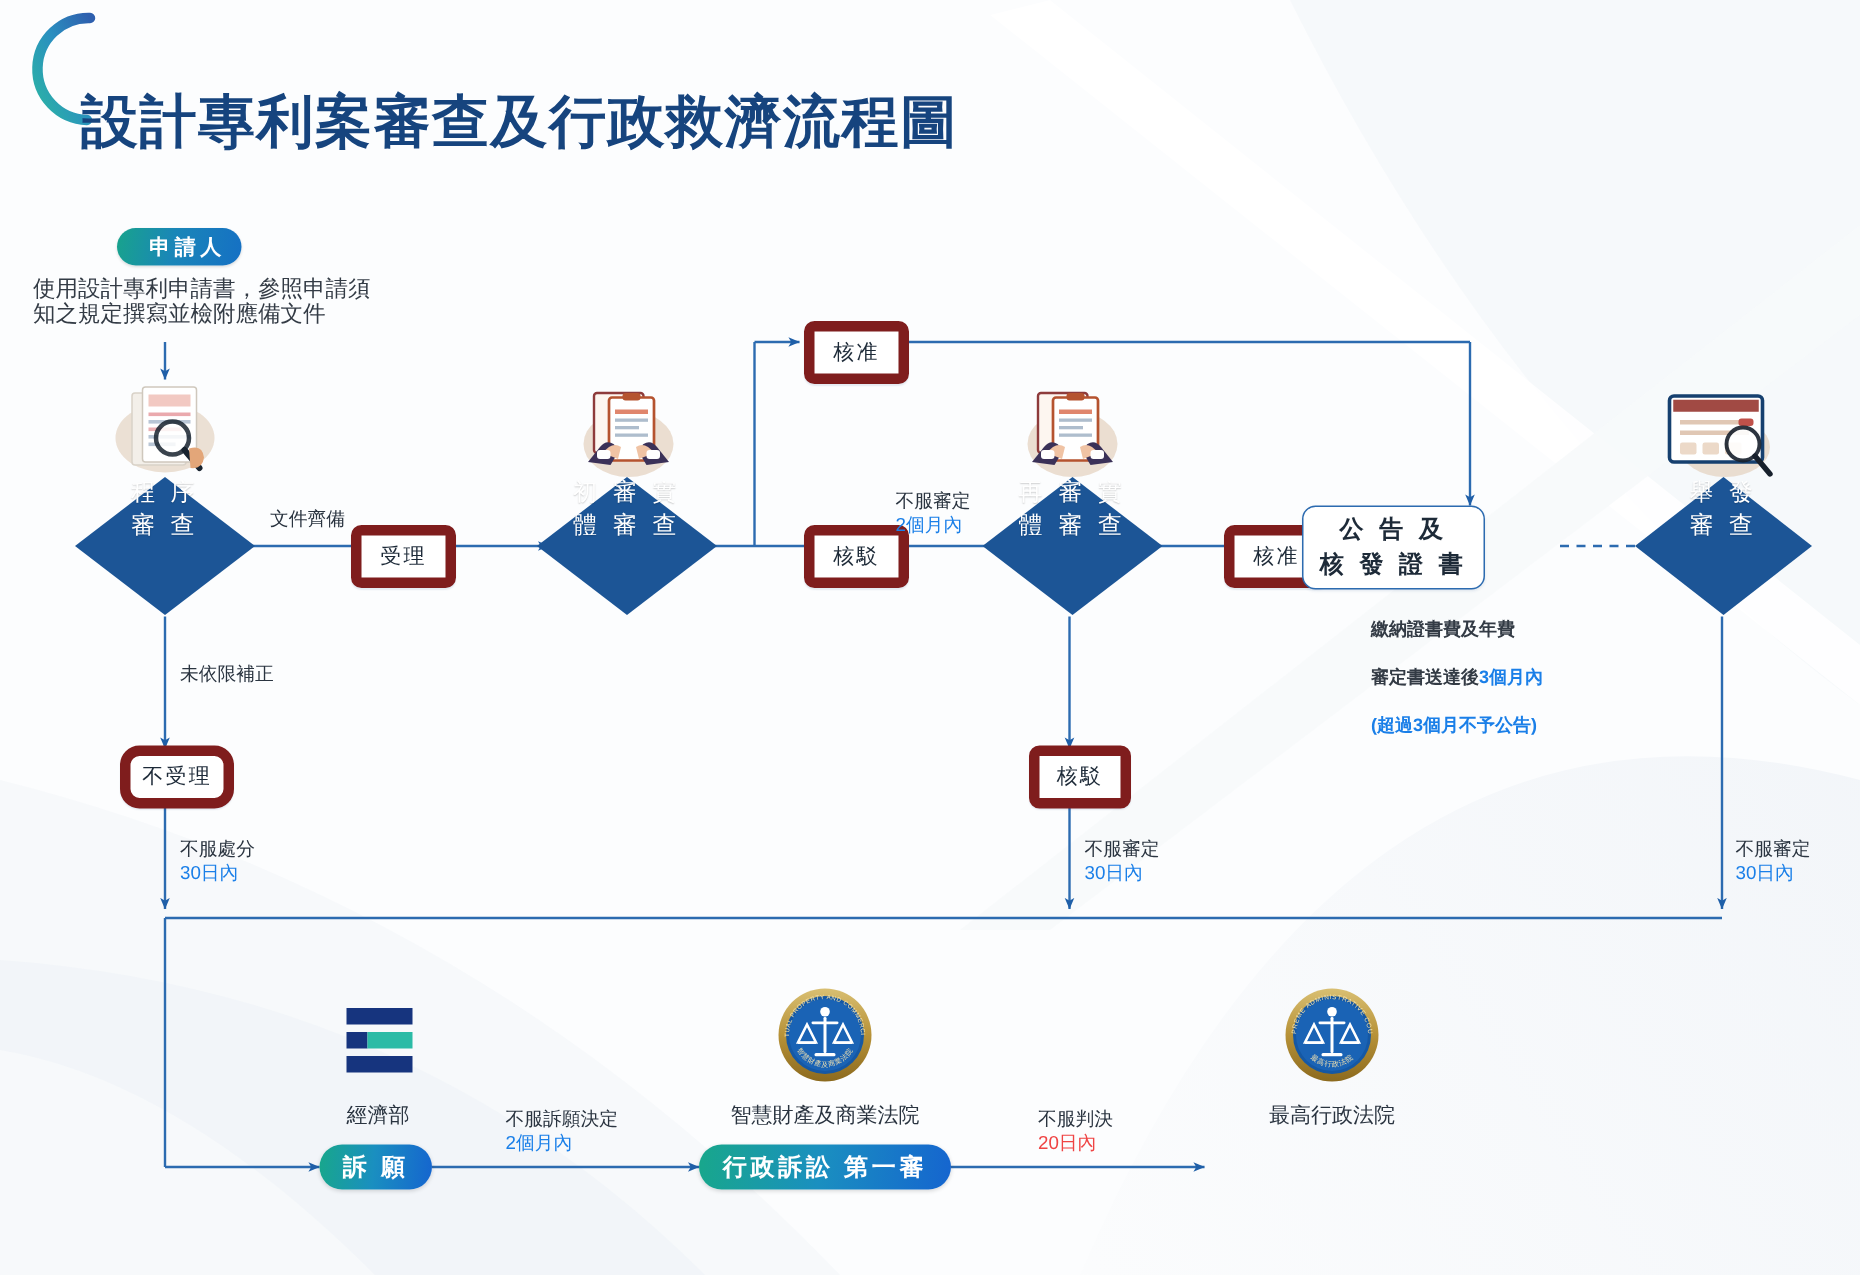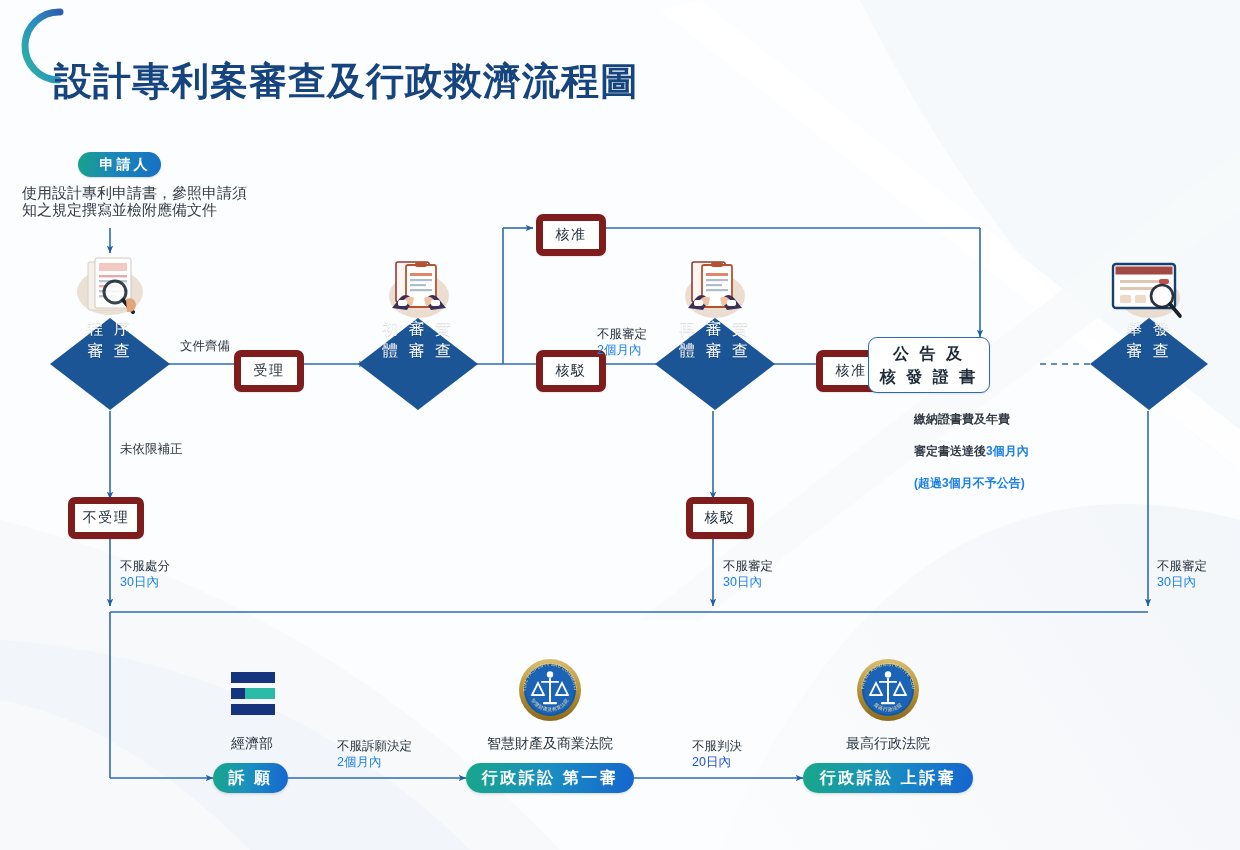--- a/index.html
+++ b/index.html
@@ -277,21 +277,21 @@
   <div class="rbox" style="left:234px;top:350px;width:56px;height:28px;">受理</div>
 
   <div class="rbox" style="left:536px;top:214px;width:56px;height:28px;">核准</div>
 
   <div class="rbox" style="left:536px;top:350px;width:56px;height:28px;">核駁</div>
 
   <div class="rbox" style="left:816px;top:350px;width:56px;height:28px;">核准</div>
 
   <div class="rbox" style="left:686px;top:497px;width:54px;height:28px;">核駁</div>
 
-  <div class="rbox" style="left:68px;top:497px;width:62px;height:28px;">不受理</div>
+  <div class="rbox" style="left:80px;top:497px;width:62px;height:28px;border-radius:13px;">不受理</div>
 
   <div class="wbox" style="left:868px;top:337px;width:120px;height:54px;">
     <span>公 告 及</span>
     <span>核 發 證 書</span>
   </div>
 
   <div class="note" style="left:914px;top:395px;width:190px;line-height:16px;font-size:12px;font-weight:bold;">
     <div>繳納證書費及年費</div>
     <div><span>審定書送達後</span><span style="color:#1a7fe8">3個月內</span></div>
     <div style="color:#1a7fe8">(超過3個月不予公告)</div>
@@ -321,21 +321,21 @@
     <div style="color:#1a7fe8">30日內</div>
   </div>
 
   <div class="elabel" style="left:337px;top:738px;">
     <div>不服訴願決定</div>
     <div style="color:#1a7fe8">2個月內</div>
   </div>
 
   <div class="elabel" style="left:692px;top:738px;">
     <div>不服判決</div>
-    <div style="color:#1d4ed8">20日內</div>
+    <div style="color:#ef4444">20日內</div>
   </div>
 
   <svg class="illus" style="left:225px;top:668px;" width="56" height="52" viewBox="0 0 56 52">
     <rect x="6" y="4" width="44" height="11" fill="#16347e"></rect>
     <rect x="6" y="20" width="14" height="11" fill="#16347e"></rect>
     <rect x="20" y="20" width="30" height="11" fill="#2bbba6"></rect>
     <rect x="6" y="36" width="44" height="11" fill="#16347e"></rect>
   </svg>
   <div class="org-label" style="left:200px;top:735px;width:104px;">經濟部</div>
   <div class="rem-pill" style="left:213px;top:763px;width:75px;height:30px;">訴 願</div>
@@ -397,15 +397,14 @@
       <rect x="31" y="20" width="2" height="24" rx="0.8"></rect>
       <rect x="23" y="23" width="18" height="1.8" rx="0.9"></rect>
       <rect x="25" y="44" width="14" height="2.2" rx="1"></rect>
       <path d="M20 25 L14 37 L26 37 Z" fill="none" stroke="#ffffff" stroke-width="1.7"></path>
       <path d="M44 25 L38 37 L50 37 Z" fill="none" stroke="#ffffff" stroke-width="1.7"></path>
       <rect x="14" y="36.4" width="12" height="1.6"></rect>
       <rect x="38" y="36.4" width="12" height="1.6"></rect>
     </g>
   </svg>
   <div class="org-label" style="left:816px;top:735px;width:144px;">最高行政法院</div>
-  <div class="rem-pill" style="left:803px;top:763px;width:170px;height:30px;">行政訴訟  上訴審</div>
 
 </div>
 
 </body></html>

